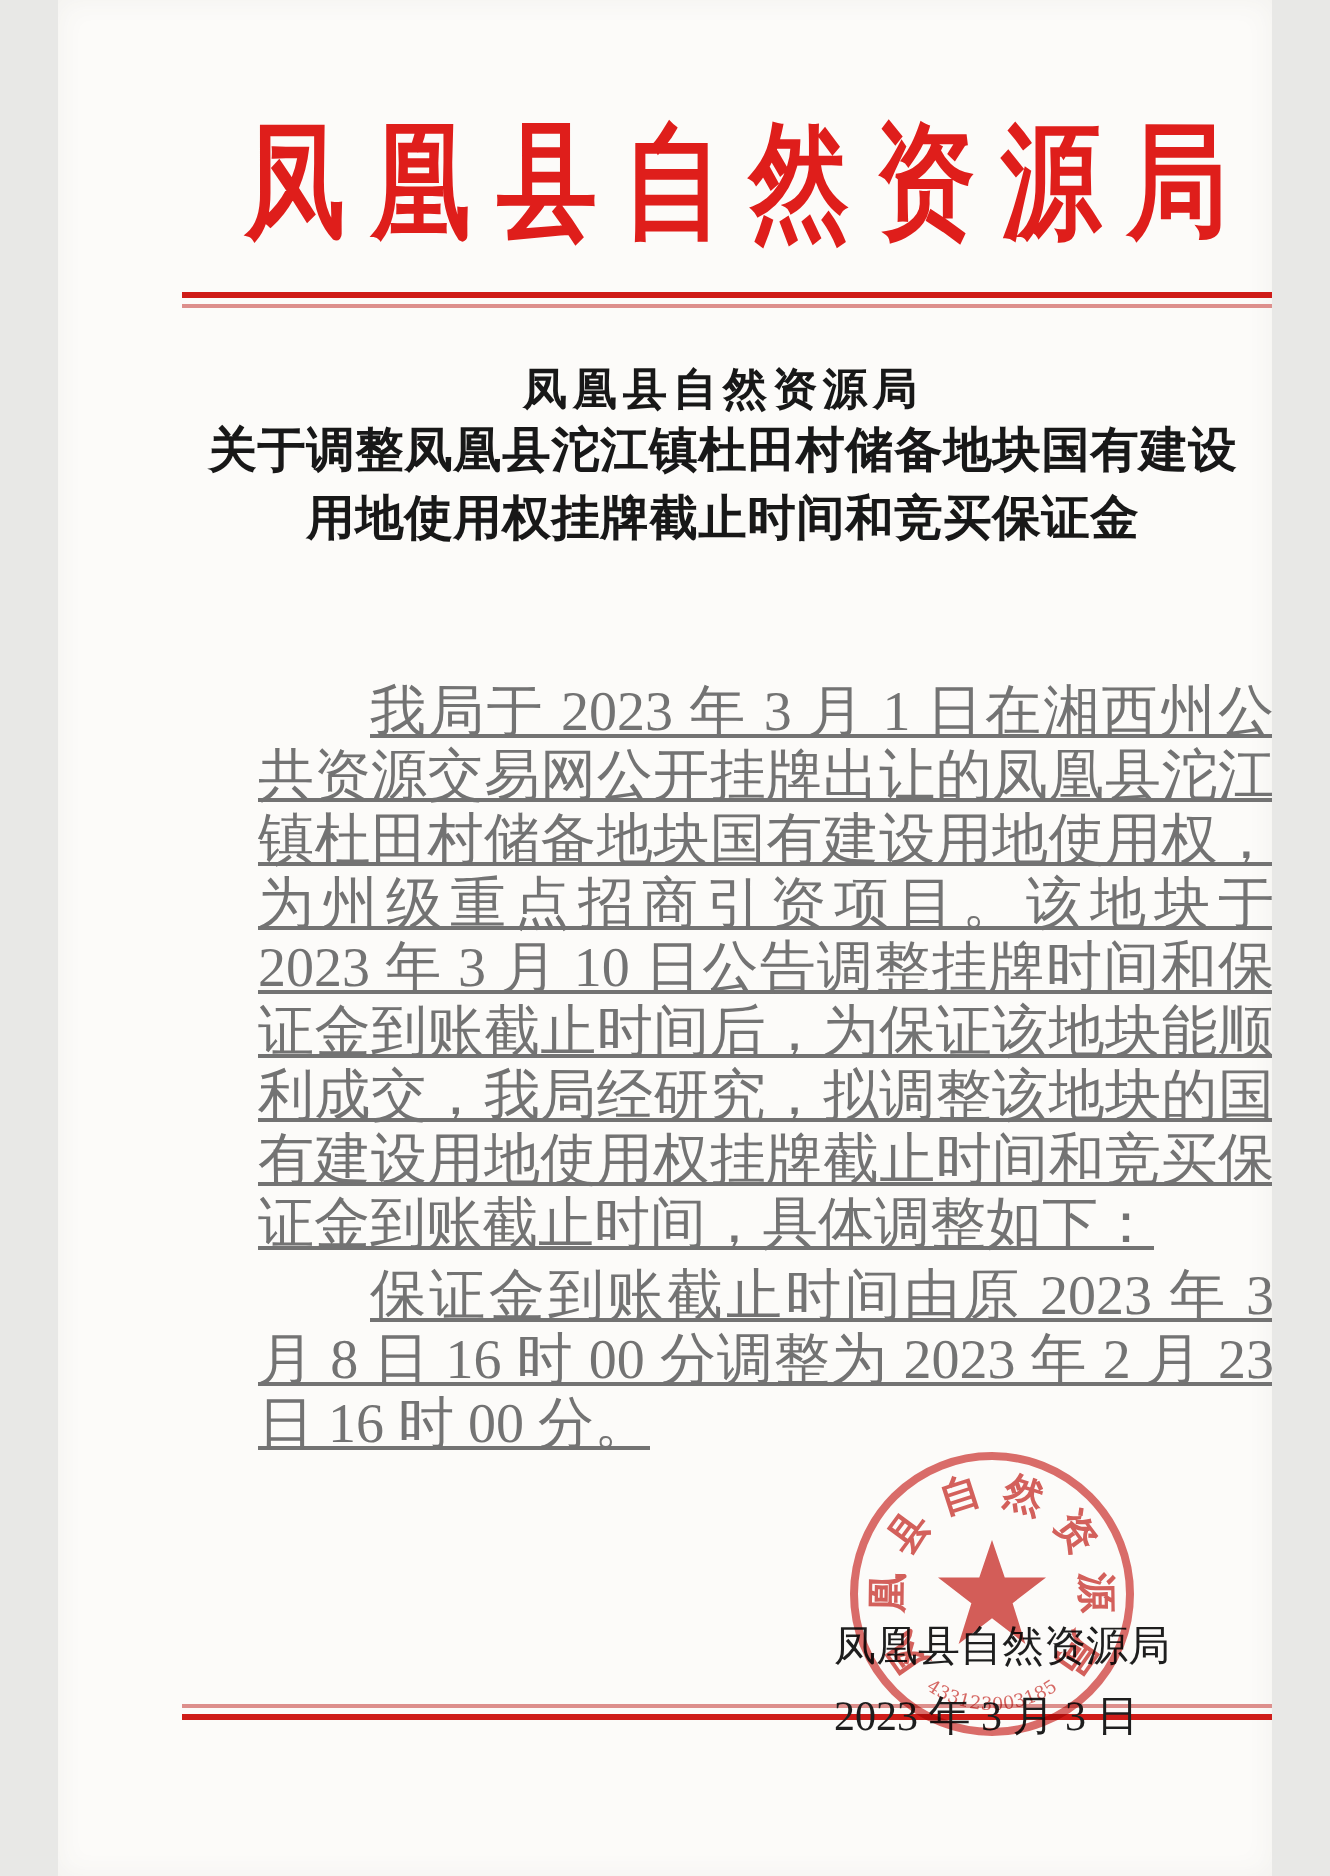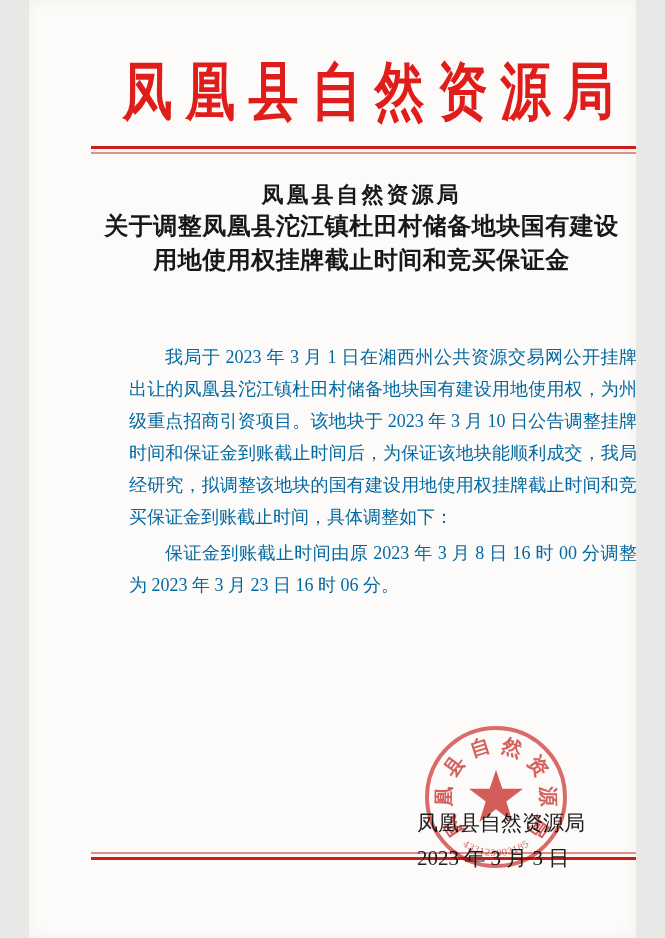--- a/index.html
+++ b/index.html
@@ -29,22 +29,22 @@
   .rule .thick{height:3px;background:#cf1c18;}
   .rule .thin{height:2px;background:#dd8f8c;}
   .rule .gap{height:3px;}
   
   .title{position:absolute;top:181px;left:0;width:665px;text-align:center;color:#181818;}
   .title .t1{font-size:22px;font-weight:bold;letter-spacing:3px;line-height:28px;}
   .title .t2{font-size:24px;font-weight:bold;line-height:34px;letter-spacing:0.5px;text-align:center;}
   
   .body{
     position:absolute;top:341px;left:100px;width:508px;
-    font-size:18px;line-height:32px;color:#0369a1;
-    text-align:justify;text-justify:inter-ideograph;
+    font-size:28px;line-height:32px;color:#737373;
+    text-align:justify;text-justify:inter-ideograph;text-decoration:underline;
   }
   .body p{margin:0 0 4px 0;text-indent:2em;}
   
   .signoff{
     position:absolute;left:388px;top:806px;
     font-size:21px;color:#1e1e1e;line-height:35px;
     white-space:nowrap;z-index:2;
   }
   
   .seal{
@@ -88,21 +88,21 @@
   </div>
 
   <div class="title">
     <div class="t1">凤凰县自然资源局</div>
     <div class="t2">关于调整凤凰县沱江镇杜田村储备地块国有建设</div>
     <div class="t2">用地使用权挂牌截止时间和竞买保证金</div>
   </div>
 
   <div class="body">
     <p>我局于 2023 年 3 月 1 日在湘西州公共资源交易网公开挂牌出让的凤凰县沱江镇杜田村储备地块国有建设用地使用权，为州级重点招商引资项目。该地块于 2023 年 3 月 10 日公告调整挂牌时间和保证金到账截止时间后，为保证该地块能顺利成交，我局经研究，拟调整该地块的国有建设用地使用权挂牌截止时间和竞买保证金到账截止时间，具体调整如下：</p>
-    <p>保证金到账截止时间由原 2023 年 3 月 8 日 16 时 00 分调整为 2023 年 3 月 23 日 16 时 06 分。</p>
+    <p>保证金到账截止时间由原 2023 年 3 月 8 日 16 时 00 分调整为 2023 年 2 月 23 日 16 时 00 分。</p>
   </div>
 
   <div class="signoff">
     <div>凤凰县自然资源局</div>
     <div>2023 年 3 月 3 日</div>
   </div>
 
   <div class="seal">
     <div class="seal-ring"></div>
     <div class="seal-star"></div>

